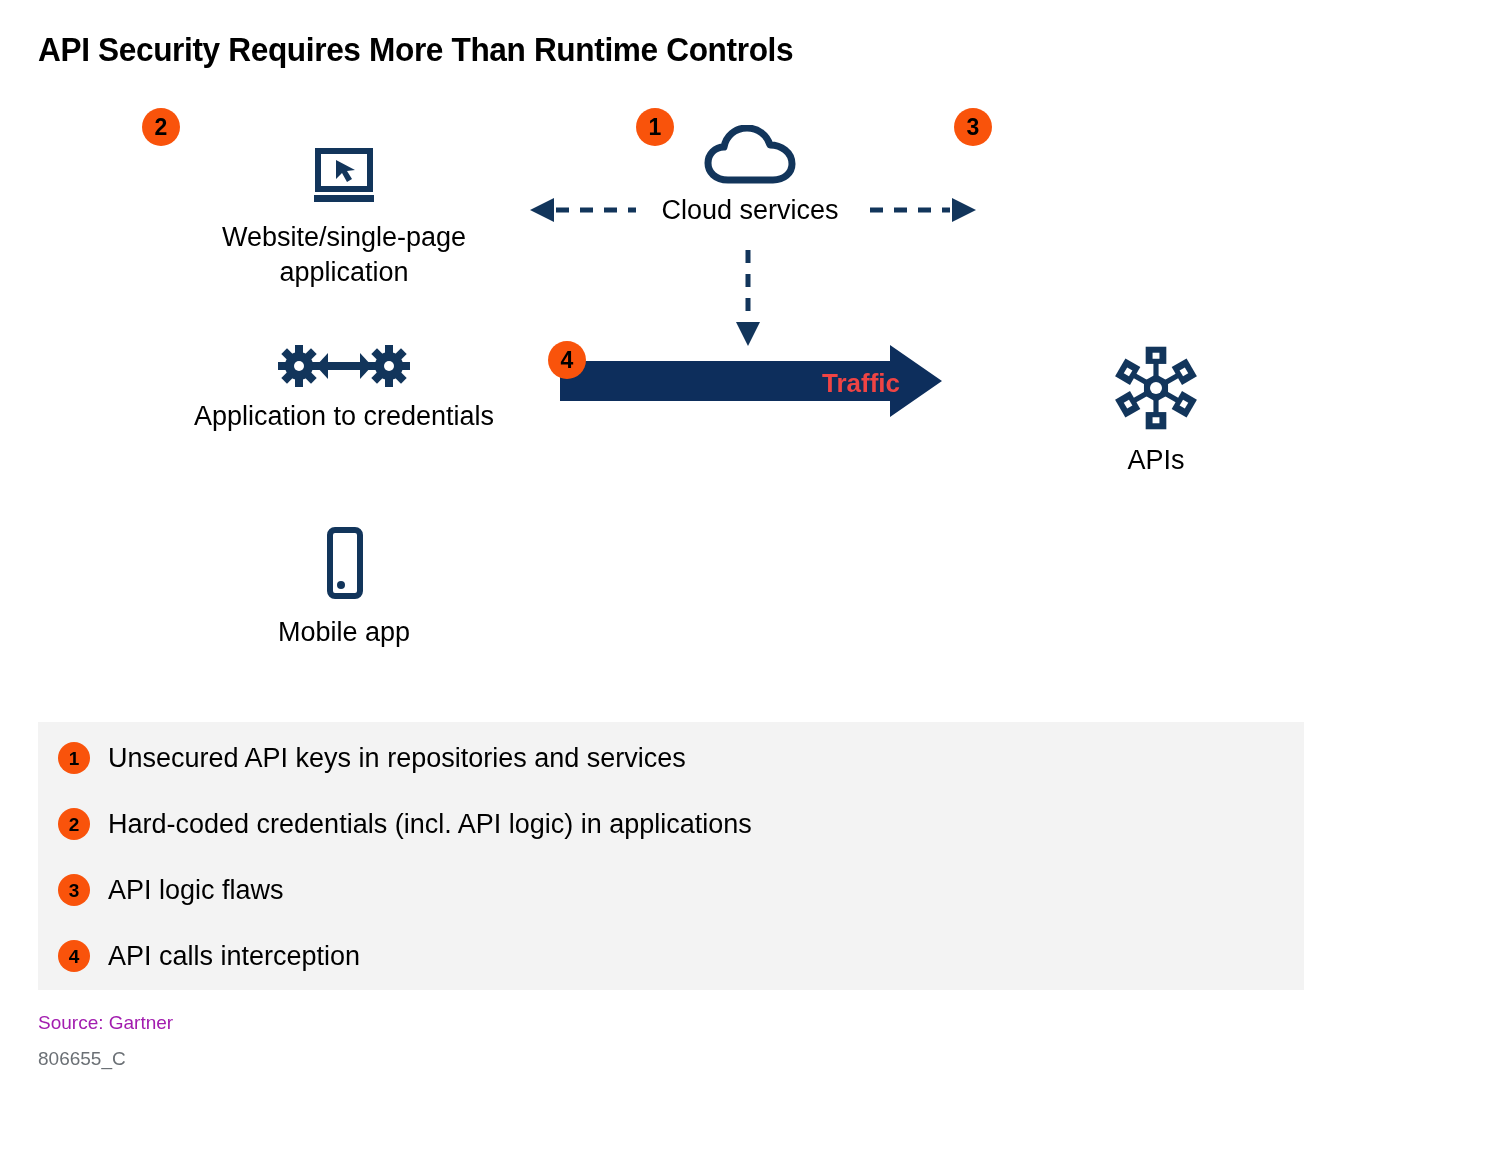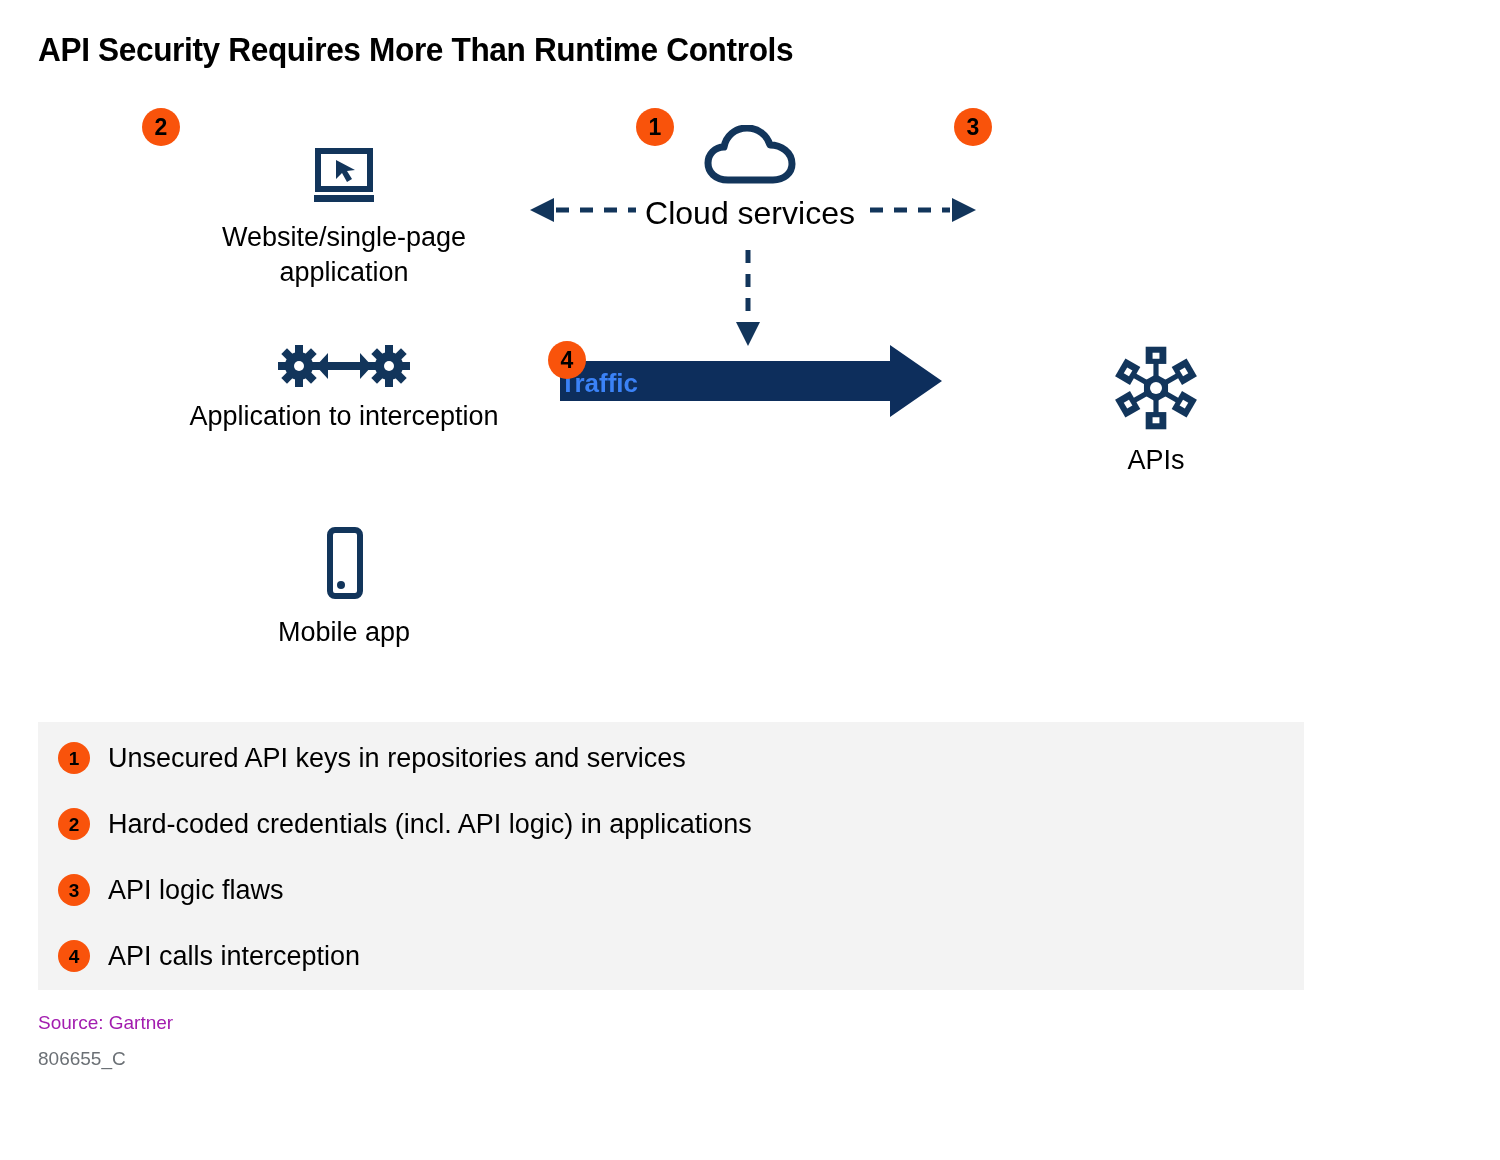--- a/index.html
+++ b/index.html
@@ -92,21 +92,21 @@
 
   
   #cloud-group {
     position: absolute;
     left: 600px;
     top: 125px;
     width: 300px;
     text-align: center;
   }
   #cloud-label {
-    font-size: 32px;
+    font-size: 27px;
     color: #000000;
     margin-top: 4px;
   }
 
   
   #dash-left   { position: absolute; left: 528px; top: 190px; }
   #dash-right  { position: absolute; left: 868px; top: 190px; }
   #dash-down   { position: absolute; left: 728px; top: 248px; }
 
   
@@ -115,24 +115,24 @@
     left: 560px;
     top: 345px;
     width: 382px;
     height: 72px;
   }
   #traffic-label {
     position: absolute;
     left: 560px;
     top: 368px;
     width: 340px;
-    text-align: left;
+    text-align: right;
     font-size: 26px;
     font-weight: bold;
-    color: #3b82f6;
+    color: #ef4444;
     z-index: 5;
     pointer-events: none;
   }
 
   
   #apis-group {
     position: absolute;
     left: 970px;
     top: 345px;
     width: 372px;
@@ -270,21 +270,21 @@
             </g>
             <circle cx="0" cy="0" r="5" fill="#ffffff"></circle>
           </g>
 
           <rect x="50" y="17" width="32" height="8"></rect>
           <path d="M50 8 L38 21 L50 34 Z"></path>
           <path d="M82 8 L94 21 L82 34 Z"></path>
         </g>
       </svg>
     </span>
-    <div class="stack-label">Application to interception</div>
+    <div class="stack-label">Application to credentials</div>
   </div>
 
   <div class="stack-item" id="item-mobile">
     <span class="stack-icon">
       <svg width="48" height="76" viewBox="0 0 48 76" xmlns="http://www.w3.org/2000/svg">
         <rect x="10" y="3" width="30" height="66" rx="5" ry="5" fill="none" stroke="#12355B" stroke-width="6"></rect>
         <circle cx="21" cy="58" r="4" fill="#12355B"></circle>
       </svg>
     </span>
     <div class="stack-label">Mobile app</div>

